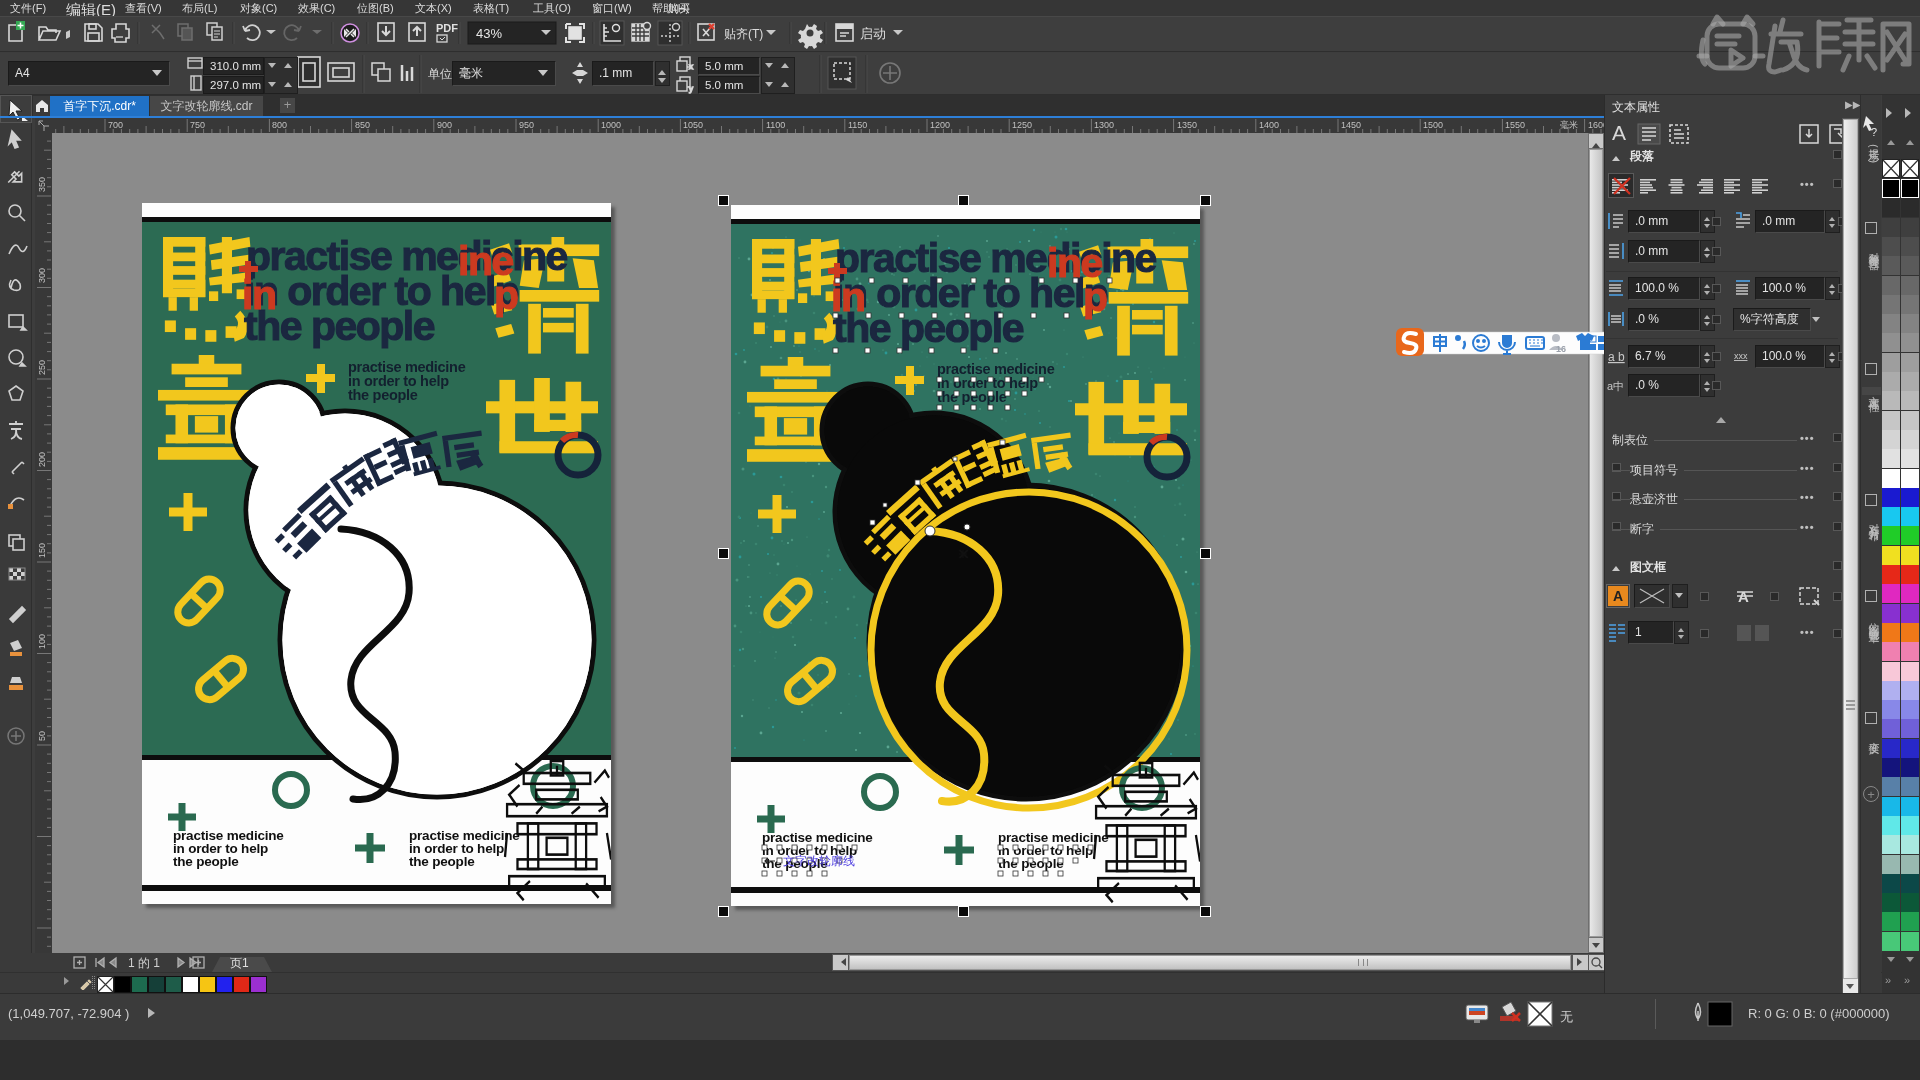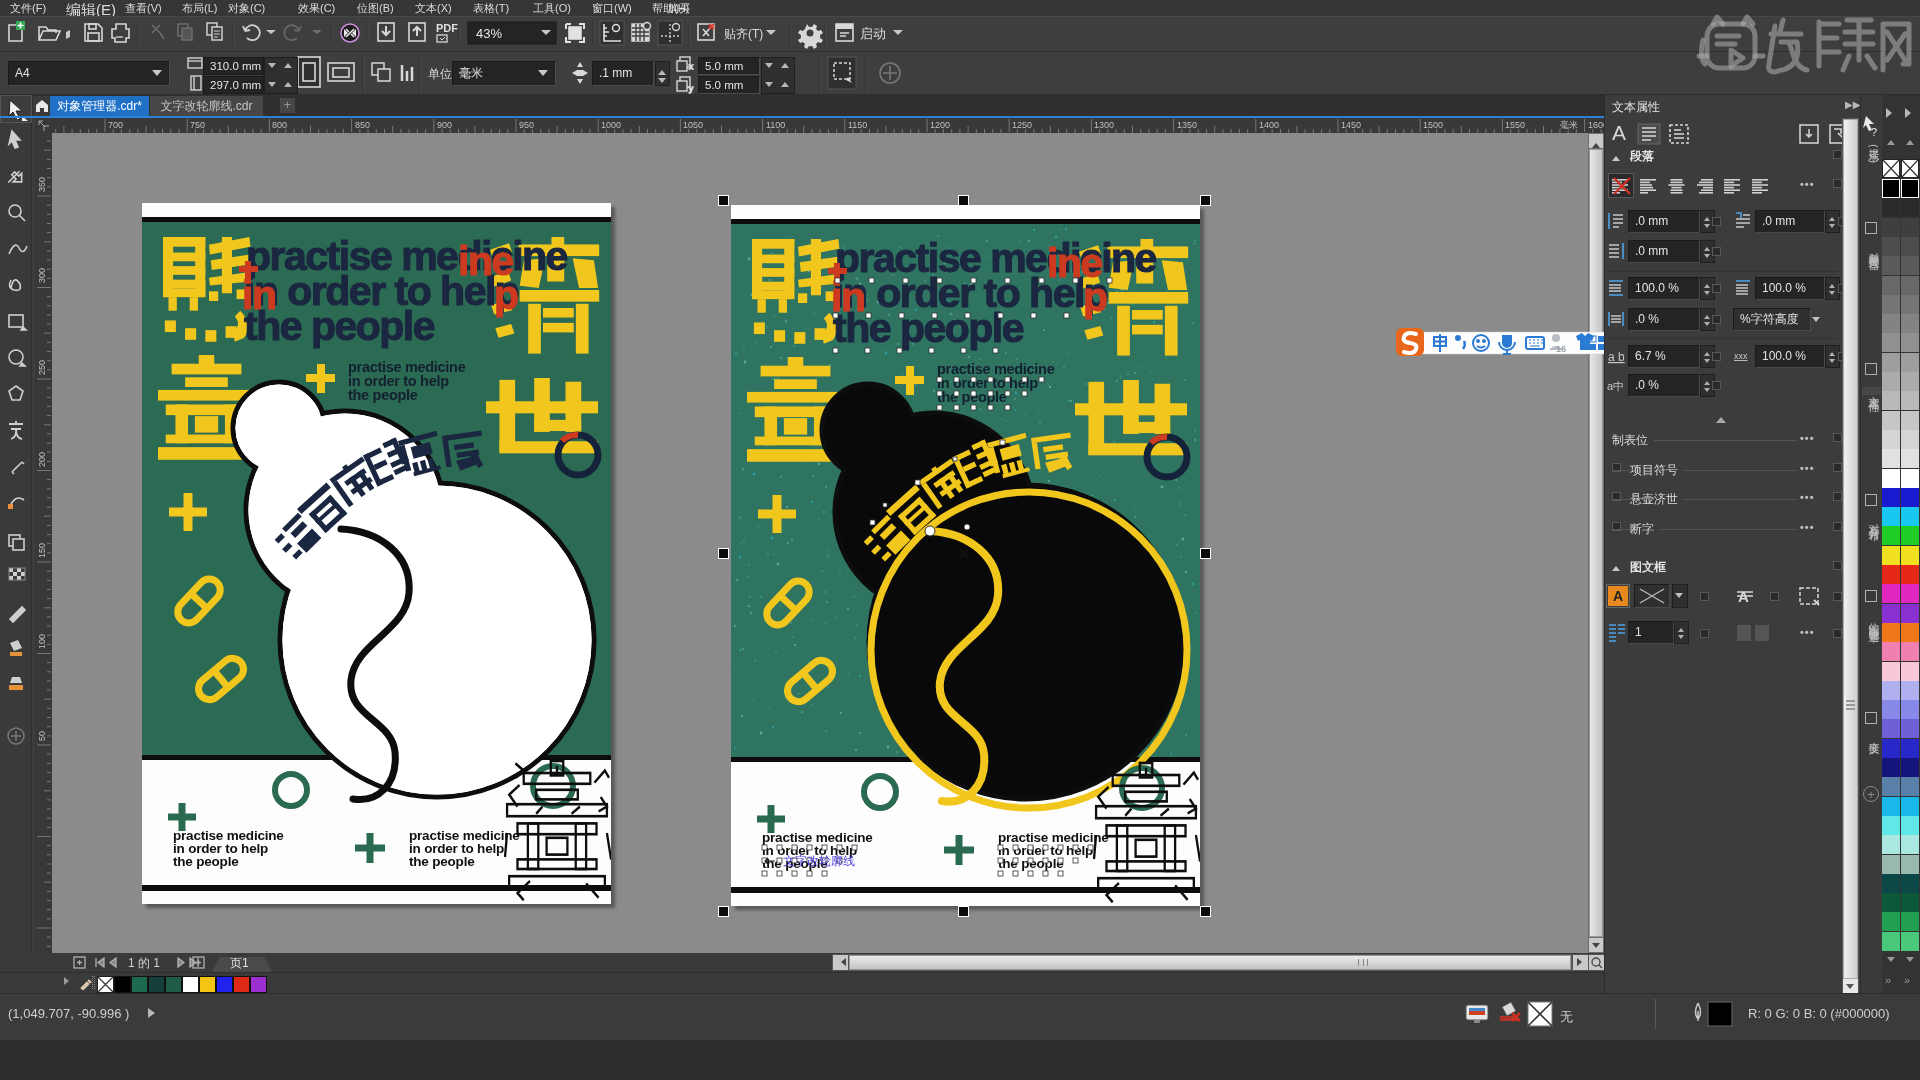--- a/index.html
+++ b/index.html
@@ -10,21 +10,21 @@
 .vtab{position:absolute;left:1862px;width:19px;color:#bdbdbd;font-size:11px;writing-mode:vertical-rl;text-align:center;white-space:nowrap}
 .sw{position:absolute;width:17px;height:17px}
 </style></head><body>
 <div id="app">
 
 <div class="abs" style="left:0;top:0;width:1920px;height:16px;background:#363636"></div>
 <div class="abs" style="left:10px;top:1px;font-size:11px;color:#dcdcdc">文件(F)</div>
 <div class="abs" style="left:66px;top:1px;font-size:15px;color:#dcdcdc">编辑(E)</div>
 <div class="abs" style="left:125px;top:1px;font-size:11px;color:#dcdcdc">查看(V)</div>
 <div class="abs" style="left:182px;top:1px;font-size:11px;color:#dcdcdc">布局(L)</div>
-<div class="abs" style="left:228px;top:1px;font-size:11px;color:#dcdcdc">对象(C)</div>
+<div class="abs" style="left:240px;top:1px;font-size:11px;color:#dcdcdc">对象(C)</div>
 <div class="abs" style="left:298px;top:1px;font-size:11px;color:#dcdcdc">效果(C)</div>
 <div class="abs" style="left:357px;top:1px;font-size:11px;color:#dcdcdc">位图(B)</div>
 <div class="abs" style="left:415px;top:1px;font-size:11px;color:#dcdcdc">文本(X)</div>
 <div class="abs" style="left:473px;top:1px;font-size:11px;color:#dcdcdc">表格(T)</div>
 <div class="abs" style="left:533px;top:1px;font-size:11px;color:#dcdcdc">工具(O)</div>
 <div class="abs" style="left:592px;top:1px;font-size:11px;color:#dcdcdc">窗口(W)</div>
 <div class="abs" style="left:652px;top:1px;font-size:11px;color:#dcdcdc">帮助(H)</div>
 <div class="abs" style="left:668px;top:1px;font-size:11px;color:#dcdcdc">购买</div>
 <div class="abs" style="left:0;top:16px;width:1920px;height:36px;background:#3e3e3e;border-top:1px solid #484848;border-bottom:1px solid #2e2e2e"></div>
 <div class="abs" style="left:0;top:53px;width:1920px;height:42px;background:#3e3e3e;border-bottom:1px solid #2e2e2e"></div>
@@ -205,21 +205,21 @@
 <div class="abs" style="left:0;top:95px;width:1604px;height:23px;background:#2f2f2f"></div>
 <div class="abs" style="left:0;top:95px;width:32px;height:28px;background:#3d3d3d;border:1px solid #555"></div>
 <svg class="abs" style="left:4px;top:98px" width="26" height="24" viewBox="0 0 26 24">
       <path d="M6,2 l12,11 l-6,0 l4,8 l-3,1 l-4,-8 l-4,4 z" fill="#f0f0f0" stroke="#222" stroke-width="1"></path>
       <path d="M18,18 l6,5 h-6 z" fill="#f0f0f0"></path>
     </svg>
 <div class="abs" style="left:33px;top:96px;width:17px;height:20px;background:#3a3a3a"></div>
 <svg class="abs" style="left:35px;top:99px" width="14" height="14" viewBox="0 0 14 14">
       <path d="M7,1 l6,5 v7 h-4 v-4 h-4 v4 h-4 v-7 z" fill="#e8e8e8"></path>
     </svg>
-<div class="abs" style="left:50px;top:96px;width:99px;height:20px;background:#2071c6;color:#fff;font-size:12px;line-height:20px;text-align:center">对象管理器.cdr*</div>
+<div class="abs" style="left:50px;top:96px;width:99px;height:20px;background:#2071c6;color:#fff;font-size:12px;line-height:20px;text-align:center">首字下沉.cdr*</div>
 <div class="abs" style="left:150px;top:96px;width:113px;height:20px;background:#474747;color:#c8c8c8;font-size:12px;line-height:20px;text-align:center">文字改轮廓线.cdr</div>
 <div class="abs" style="left:280px;top:98px;width:15px;height:15px;background:#474747;color:#999;font-size:13px;line-height:14px;text-align:center">+</div>
 <div class="abs" style="left:0;top:116px;width:1604px;height:2px;background:#2d7fd8"></div>
 <svg class="abs" style="left:52px;top:118px" width="1552" height="15" viewBox="0 0 1552 15">
       <rect width="1552" height="15" fill="#383838"></rect>
       <path d="M-440.2,1 v13 M-432.0,11 v4 M-423.8,11 v4 M-415.5,11 v4 M-407.3,11 v4 M-399.1,8 v7 M-390.9,11 v4 M-382.7,11 v4 M-374.4,11 v4 M-366.2,11 v4 M-358.0,1 v13 M-349.8,11 v4 M-341.6,11 v4 M-333.3,11 v4 M-325.1,11 v4 M-316.9,8 v7 M-308.7,11 v4 M-300.5,11 v4 M-292.2,11 v4 M-284.0,11 v4 M-275.8,1 v13 M-267.6,11 v4 M-259.4,11 v4 M-251.1,11 v4 M-242.9,11 v4 M-234.7,8 v7 M-226.5,11 v4 M-218.3,11 v4 M-210.0,11 v4 M-201.8,11 v4 M-193.6,1 v13 M-185.4,11 v4 M-177.2,11 v4 M-168.9,11 v4 M-160.7,11 v4 M-152.5,8 v7 M-144.3,11 v4 M-136.1,11 v4 M-127.8,11 v4 M-119.6,11 v4 M-111.4,1 v13 M-103.2,11 v4 M-95.0,11 v4 M-86.7,11 v4 M-78.5,11 v4 M-70.3,8 v7 M-62.1,11 v4 M-53.9,11 v4 M-45.6,11 v4 M-37.4,11 v4 M-29.2,1 v13 M-21.0,11 v4 M-12.8,11 v4 M-4.5,11 v4 M3.7,11 v4 M11.9,8 v7 M20.1,11 v4 M28.3,11 v4 M36.6,11 v4 M44.8,11 v4 M53.0,1 v13 M61.2,11 v4 M69.4,11 v4 M77.7,11 v4 M85.9,11 v4 M94.1,8 v7 M102.3,11 v4 M110.5,11 v4 M118.8,11 v4 M127.0,11 v4 M135.2,1 v13 M143.4,11 v4 M151.6,11 v4 M159.9,11 v4 M168.1,11 v4 M176.3,8 v7 M184.5,11 v4 M192.7,11 v4 M201.0,11 v4 M209.2,11 v4 M217.4,1 v13 M225.6,11 v4 M233.8,11 v4 M242.1,11 v4 M250.3,11 v4 M258.5,8 v7 M266.7,11 v4 M274.9,11 v4 M283.2,11 v4 M291.4,11 v4 M299.6,1 v13 M307.8,11 v4 M316.0,11 v4 M324.3,11 v4 M332.5,11 v4 M340.7,8 v7 M348.9,11 v4 M357.1,11 v4 M365.4,11 v4 M373.6,11 v4 M381.8,1 v13 M390.0,11 v4 M398.2,11 v4 M406.5,11 v4 M414.7,11 v4 M422.9,8 v7 M431.1,11 v4 M439.3,11 v4 M447.6,11 v4 M455.8,11 v4 M464.0,1 v13 M472.2,11 v4 M480.4,11 v4 M488.7,11 v4 M496.9,11 v4 M505.1,8 v7 M513.3,11 v4 M521.5,11 v4 M529.8,11 v4 M538.0,11 v4 M546.2,1 v13 M554.4,11 v4 M562.6,11 v4 M570.9,11 v4 M579.1,11 v4 M587.3,8 v7 M595.5,11 v4 M603.7,11 v4 M612.0,11 v4 M620.2,11 v4 M628.4,1 v13 M636.6,11 v4 M644.8,11 v4 M653.1,11 v4 M661.3,11 v4 M669.5,8 v7 M677.7,11 v4 M685.9,11 v4 M694.2,11 v4 M702.4,11 v4 M710.6,1 v13 M718.8,11 v4 M727.0,11 v4 M735.3,11 v4 M743.5,11 v4 M751.7,8 v7 M759.9,11 v4 M768.1,11 v4 M776.4,11 v4 M784.6,11 v4 M792.8,1 v13 M801.0,11 v4 M809.2,11 v4 M817.5,11 v4 M825.7,11 v4 M833.9,8 v7 M842.1,11 v4 M850.3,11 v4 M858.6,11 v4 M866.8,11 v4 M875.0,1 v13 M883.2,11 v4 M891.4,11 v4 M899.7,11 v4 M907.9,11 v4 M916.1,8 v7 M924.3,11 v4 M932.5,11 v4 M940.8,11 v4 M949.0,11 v4 M957.2,1 v13 M965.4,11 v4 M973.6,11 v4 M981.9,11 v4 M990.1,11 v4 M998.3,8 v7 M1006.5,11 v4 M1014.7,11 v4 M1023.0,11 v4 M1031.2,11 v4 M1039.4,1 v13 M1047.6,11 v4 M1055.8,11 v4 M1064.1,11 v4 M1072.3,11 v4 M1080.5,8 v7 M1088.7,11 v4 M1096.9,11 v4 M1105.2,11 v4 M1113.4,11 v4 M1121.6,1 v13 M1129.8,11 v4 M1138.0,11 v4 M1146.3,11 v4 M1154.5,11 v4 M1162.7,8 v7 M1170.9,11 v4 M1179.1,11 v4 M1187.4,11 v4 M1195.6,11 v4 M1203.8,1 v13 M1212.0,11 v4 M1220.2,11 v4 M1228.5,11 v4 M1236.7,11 v4 M1244.9,8 v7 M1253.1,11 v4 M1261.3,11 v4 M1269.6,11 v4 M1277.8,11 v4 M1286.0,1 v13 M1294.2,11 v4 M1302.4,11 v4 M1310.7,11 v4 M1318.9,11 v4 M1327.1,8 v7 M1335.3,11 v4 M1343.5,11 v4 M1351.8,11 v4 M1360.0,11 v4 M1368.2,1 v13 M1376.4,11 v4 M1384.6,11 v4 M1392.9,11 v4 M1401.1,11 v4 M1409.3,8 v7 M1417.5,11 v4 M1425.7,11 v4 M1434.0,11 v4 M1442.2,11 v4 M1450.4,1 v13 M1458.6,11 v4 M1466.8,11 v4 M1475.1,11 v4 M1483.3,11 v4 M1491.5,8 v7 M1499.7,11 v4 M1507.9,11 v4 M1516.2,11 v4 M1524.4,11 v4 M1532.6,1 v13 M1540.8,11 v4 M1549.0,11 v4 M1557.3,11 v4 M1565.5,11 v4 M1573.7,8 v7 M1581.9,11 v4 M1590.1,11 v4 M1598.4,11 v4 M1606.6,11 v4" stroke="#777" stroke-width="1"></path>
       <text x="56" y="10" font-size="9" fill="#c0c0c0" font-family="Liberation Sans">700</text>
       <text x="138" y="10" font-size="9" fill="#c0c0c0" font-family="Liberation Sans">750</text>
       <text x="220" y="10" font-size="9" fill="#c0c0c0" font-family="Liberation Sans">800</text>
       <text x="303" y="10" font-size="9" fill="#c0c0c0" font-family="Liberation Sans">850</text>
@@ -351,21 +351,21 @@
 <div class="sw" style="left:114px;top:976px;background:#000000;border:1px solid #111"></div>
 <div class="sw" style="left:131px;top:976px;background:#1d6b4f;border:1px solid #111"></div>
 <div class="sw" style="left:148px;top:976px;background:#153f38;border:1px solid #111"></div>
 <div class="sw" style="left:165px;top:976px;background:#1e5c49;border:1px solid #111"></div>
 <div class="sw" style="left:182px;top:976px;background:#ffffff;border:1px solid #111"></div>
 <div class="sw" style="left:199px;top:976px;background:#f6c513;border:1px solid #111"></div>
 <div class="sw" style="left:216px;top:976px;background:#2222ee;border:1px solid #111"></div>
 <div class="sw" style="left:233px;top:976px;background:#e02817;border:1px solid #111"></div>
 <div class="sw" style="left:250px;top:976px;background:#9b2fd0;border:1px solid #111"></div>
 <div class="abs" style="left:0;top:993px;width:1920px;height:47px;background:#3b3b3b;border-top:1px solid #2c2c2c"></div>
-<div class="abs" style="left:8px;top:1006px;font-size:13px;color:#cfcfcf">(1,049.707, -90.996 )</div>
+<div class="abs" style="left:8px;top:1006px;font-size:13px;color:#cfcfcf">(1,049.707, -72.904 )</div>
 <div class="abs" style="left:148px;top:1008px;border:5px solid transparent;border-left:7px solid #b8b8b8"></div>
 <svg class="abs" style="left:1462px;top:999px" width="200" height="30" viewBox="0 0 200 30">
 <rect x="4" y="6" width="22" height="15" rx="2" fill="#e8e8e8" stroke="#555"></rect>
       <rect x="7" y="9" width="16" height="7" fill="#4488cc"></rect>
       <rect x="7" y="12" width="16" height="4" fill="#cc4422"></rect>
       <path d="M12,21 v3 h6 v-3" fill="#888"></path>
 <path d="M40,8 l9,-5 l5,9 l-9,5 z" fill="#d8d8d8" stroke="#555"></path>
       <path d="M38,17 h18 v5 h-18 z" fill="#b0342a"></path>
       <path d="M50,14 l8,8 m0,-8 l-8,8" stroke="#d03020" stroke-width="2.5"></path>
 <rect x="66" y="3" width="24" height="24" fill="#fff" stroke="#777"></rect>

